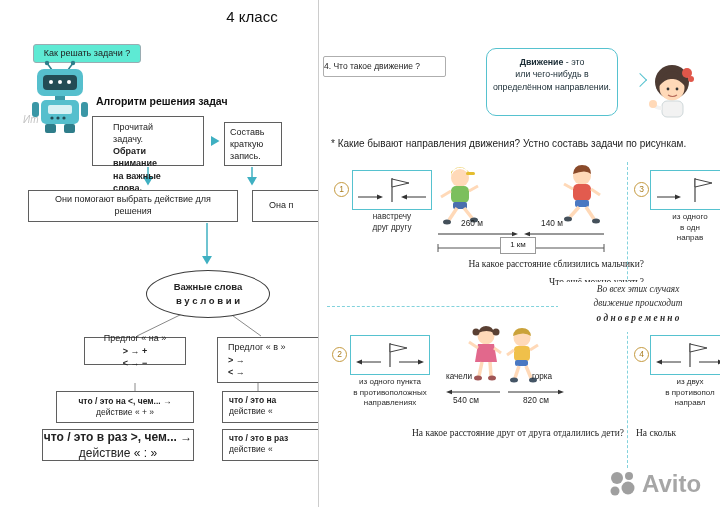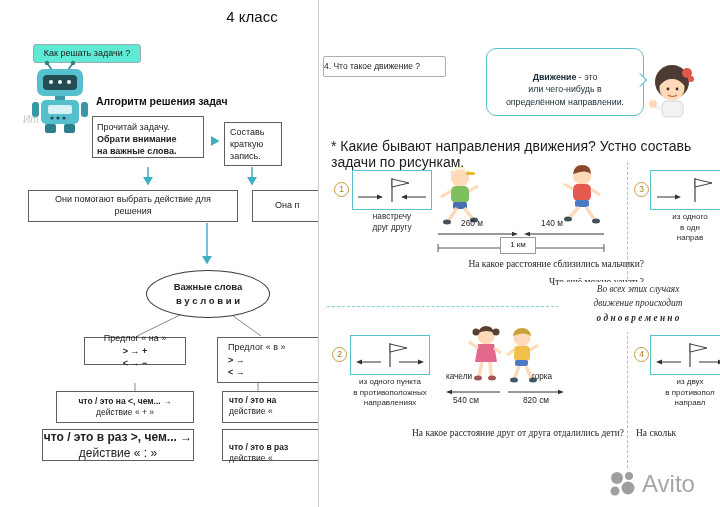--- a/index.html
+++ b/index.html
@@ -68,36 +68,36 @@
       <rect x="2" y="42" width="7" height="15" rx="3" fill="#3a97a6"></rect>
       <rect x="51" y="42" width="7" height="15" rx="3" fill="#3a97a6"></rect>
       <rect x="15" y="64" width="11" height="9" rx="2" fill="#2e7d8a"></rect>
       <rect x="34" y="64" width="11" height="9" rx="2" fill="#2e7d8a"></rect>
     </svg>
 
     <div class="abs" style="left:23px;top:114px;font-size:10px;font-style:italic;color:#c3c3c3">Ит</div>
 
     <div class="abs b" style="left:96px;top:95px;width:170px;font-size:10.5px;color:#111">Алгоритм решения задач</div>
 
-    <div class="box" style="left:92px;top:116px;width:112px;height:42px;padding:4px 4px;font-size:9px;line-height:1.35">
+    <div class="box" style="left:92px;top:116px;width:112px;height:50px;padding:4px 20px;font-size:9px;line-height:1.35">
       <div>Прочитай задачу.</div>
       <div class="b">Обрати внимание</div>
       <div class="b">на важные слова.</div>
     </div>
 
     <div class="box" style="left:224px;top:122px;width:58px;height:44px;padding:3px 5px;font-size:9px;line-height:1.35">
       <div>Составь</div>
       <div>краткую</div>
       <div>запись.</div>
     </div>
 
     <div class="box flexc" style="left:28px;top:190px;width:210px;height:32px;padding:2px 12px;font-size:9px;text-align:center;line-height:1.3">
       <div>Они помогают выбрать действие для решения</div>
     </div>
-    <div class="box" style="left:252px;top:190px;width:80px;height:32px;padding:9px 0 0 22px;font-size:9px">
+    <div class="box" style="left:252px;top:190px;width:80px;height:32px;padding:9px 0 0 16px;font-size:9px">
       <span>Она п</span>
     </div>
 
     <div class="abs flexc" style="left:146px;top:270px;width:122px;height:46px;border:1.5px solid #3c3c3c;border-radius:50%;background:#fff;font-size:9.5px;font-weight:bold;line-height:1.45">
       <div>Важные слова</div>
       <div>в  у с л о в и и</div>
     </div>
 
     <div class="box flexc" style="left:84px;top:337px;width:102px;height:28px;font-size:9px;line-height:1.4;text-align:center">
       <div>Предлог « на »</div>
@@ -115,31 +115,31 @@
       <div>действие « + »</div>
     </div>
     <div class="box flexc" style="left:42px;top:429px;width:152px;height:32px;font-size:12px;line-height:1.35;text-align:right">
       <div class="b">что / это в раз &gt;, чем... →</div>
       <div>действие « : »</div>
     </div>
     <div class="box" style="left:222px;top:391px;width:110px;height:32px;padding:3px 0 0 6px;font-size:8.5px;line-height:1.35">
       <div class="b">что / это на</div>
       <div>действие «</div>
     </div>
-    <div class="box" style="left:222px;top:429px;width:110px;height:32px;padding:12px 0 0 6px;font-size:8.5px;line-height:1.35">
+    <div class="box" style="left:222px;top:429px;width:110px;height:32px;padding:3px 0 0 6px;font-size:8.5px;line-height:1.35">
       <div class="b">что / это в раз</div>
       <div>действие «</div>
     </div>
   </div>
 
   <div class="abs" style="left:318px;top:0;width:1px;height:507px;background:#cccccc"></div>
 
   <div class="abs" style="left:323px;top:56px;width:121px;height:19px;line-height:18px;border:1px solid #aeaeae;border-radius:2px;font-size:8.5px;text-align:left;background:#fff">4. Что такое движение ?</div>
 
-  <div class="abs" style="left:486px;top:48px;width:158px;height:68px;border:1.5px solid #56c2cf;border-radius:10px;background:#fff;box-sizing:border-box;padding-top:22px;font-size:8.8px;line-height:1.42;text-align:center;color:#182a33">
+  <div class="abs" style="left:486px;top:48px;width:132px;height:68px;border:1.5px solid #56c2cf;border-radius:10px;background:#fff;box-sizing:border-box;padding-top:7px;font-size:8.8px;line-height:1.42;text-align:center;color:#182a33">
     <div>
       <span class="b">Движение</span><span> - это</span>
     </div>
     <div>или чего-нибудь в</div>
     <div>определённом направлении.</div>
   </div>
   <div class="abs" style="left:635px;top:75px;width:9px;height:9px;background:#fff;border-top:1.5px solid #56c2cf;border-right:1.5px solid #56c2cf;transform:rotate(45deg)"></div>
 
   <svg class="abs" style="left:644px;top:58px" width="58" height="72" viewBox="0 0 58 72">
     <circle cx="28" cy="24" r="17" fill="#4d3b33"></circle>
@@ -148,21 +148,21 @@
     <circle cx="43" cy="15" r="5" fill="#e0574a"></circle>
     <circle cx="47" cy="21" r="3" fill="#e0574a"></circle>
     <circle cx="24" cy="31" r="1.4" fill="#333"></circle>
     <circle cx="33" cy="31" r="1.4" fill="#333"></circle>
     <path d="M24,37 Q28.5,40 33,37" stroke="#b66a5a" stroke-width="1.2" fill="none"></path>
     <rect x="18" y="43" width="21" height="16" rx="5" fill="#f2f2f2" stroke="#cfd8da"></rect>
     <path d="M18,50 Q12,50 10,47" stroke="#f2f2f2" stroke-width="4" fill="none"></path>
     <circle cx="9" cy="46" r="4" fill="#ffd9b8"></circle>
   </svg>
 
-  <div class="abs" style="left:331px;top:138px;width:384px;font-size:14px;color:#1d1d1d">*  Какие бывают направления движения?  Устно составь  задачи по рисункам.</div>
+  <div class="abs" style="left:331px;top:138px;width:384px;font-size:10px;color:#1d1d1d">*  Какие бывают направления движения?  Устно составь  задачи по рисункам.</div>
 
   <div class="dashh" style="left:327px;top:306px;width:232px"></div>
   <div class="dashv" style="left:627px;top:162px;height:306px"></div>
 
   <span class="badge" style="left:334px;top:182px">1</span>
   <div class="tealbox" style="left:352px;top:170px;width:80px;height:40px">
     <svg width="78" height="38" viewBox="0 0 78 38">
       <line x1="39" y1="7" x2="39" y2="31" stroke="#444" stroke-width="1.2"></line>
       <path d="M39,8 L56,12 L39,16 Z" fill="#fff" stroke="#444" stroke-width="1"></path>
       <line x1="5" y1="26" x2="24" y2="26" stroke="#333" stroke-width="1"></line>
@@ -313,16 +313,16 @@
   </div>
   <div class="serifq" style="left:636px;top:428px;width:100px;text-align:left">На скольк</div>
 
   <div class="abs" style="left:608px;top:464px;width:112px;height:40px;display:flex;align-items:center;gap:6px;opacity:.85;z-index:6">
     <svg width="28" height="28" viewBox="0 0 28 28">
       <circle cx="9" cy="8" r="6" fill="#8f8f8f"></circle>
       <circle cx="21" cy="6" r="4" fill="#8f8f8f"></circle>
       <circle cx="7" cy="21" r="4.5" fill="#8f8f8f"></circle>
       <circle cx="20" cy="18" r="6.5" fill="#8f8f8f"></circle>
     </svg>
-    <span style="font-size:24px;color:#979797;font-weight:400">Avito</span>
+    <span style="font-size:24px;color:#979797;font-weight:700">Avito</span>
   </div>
 
 </div>
 
 </body></html>

